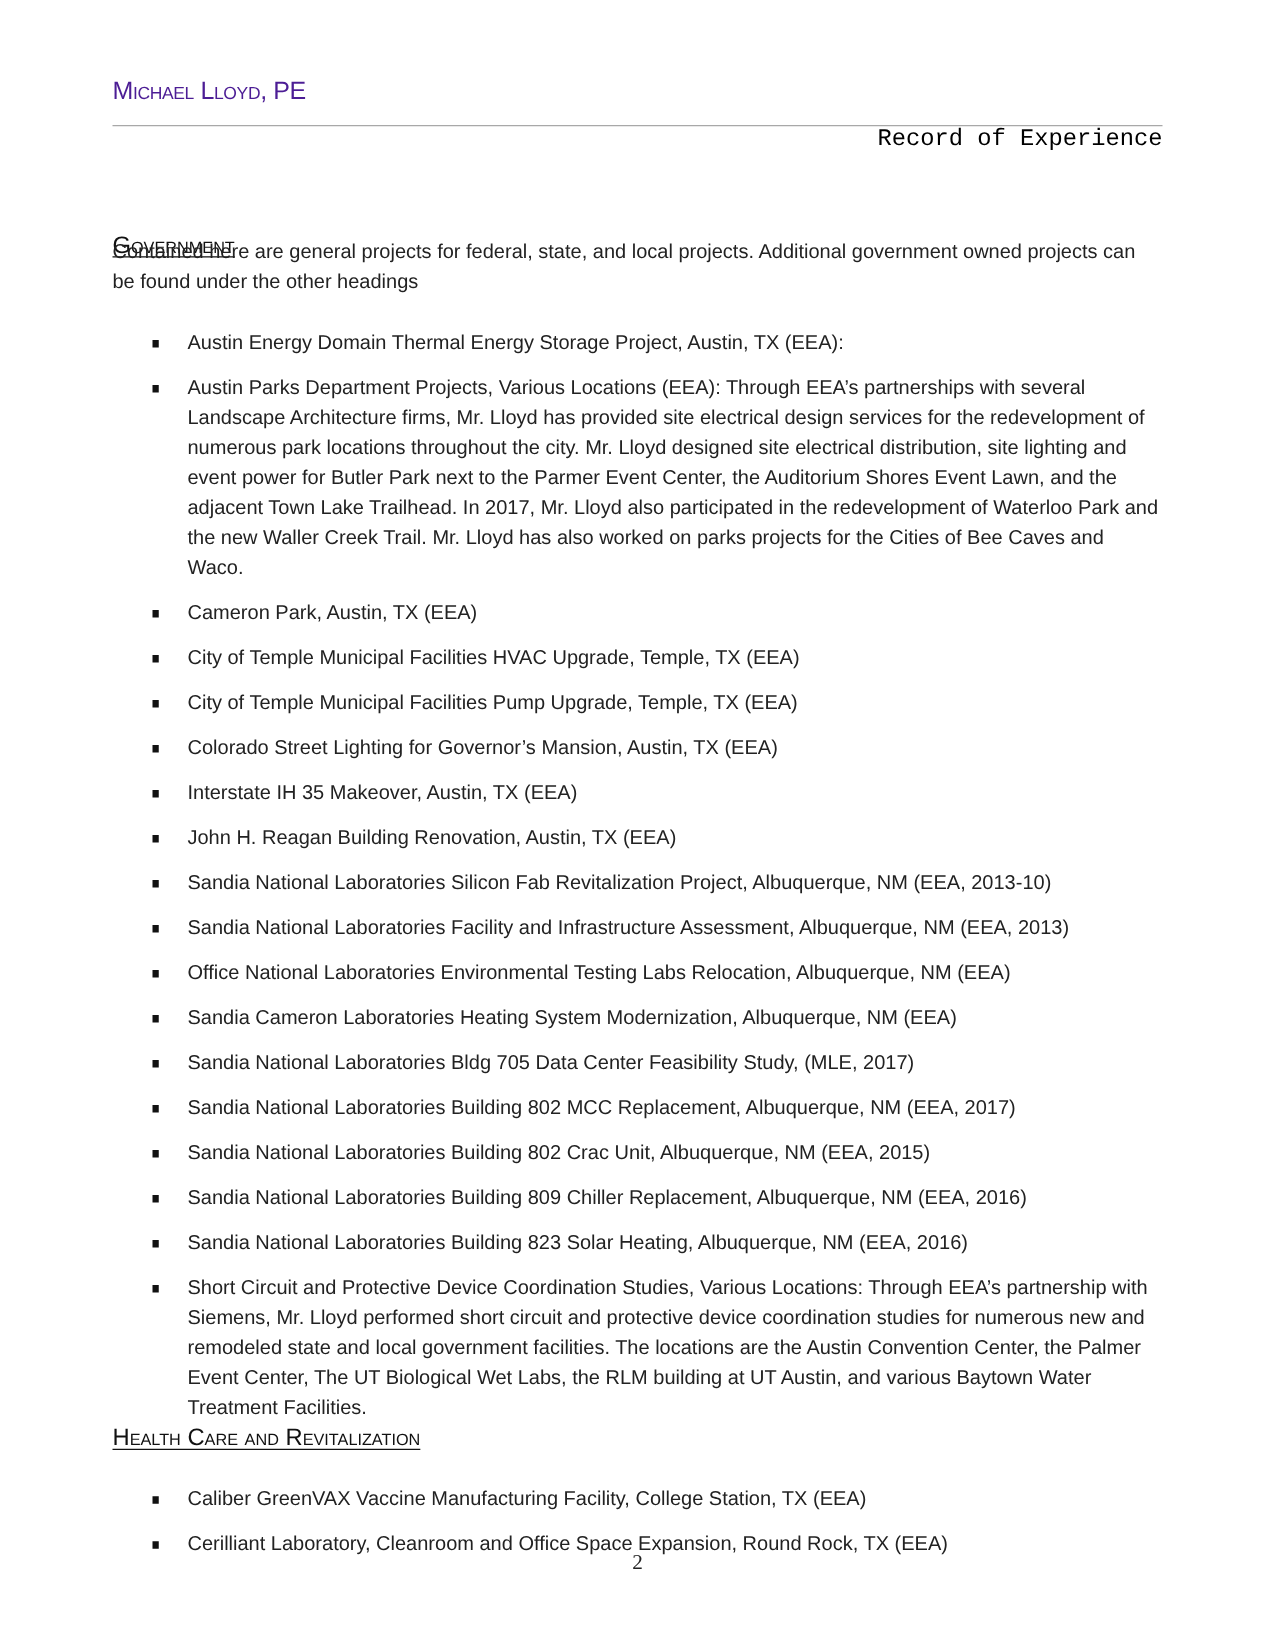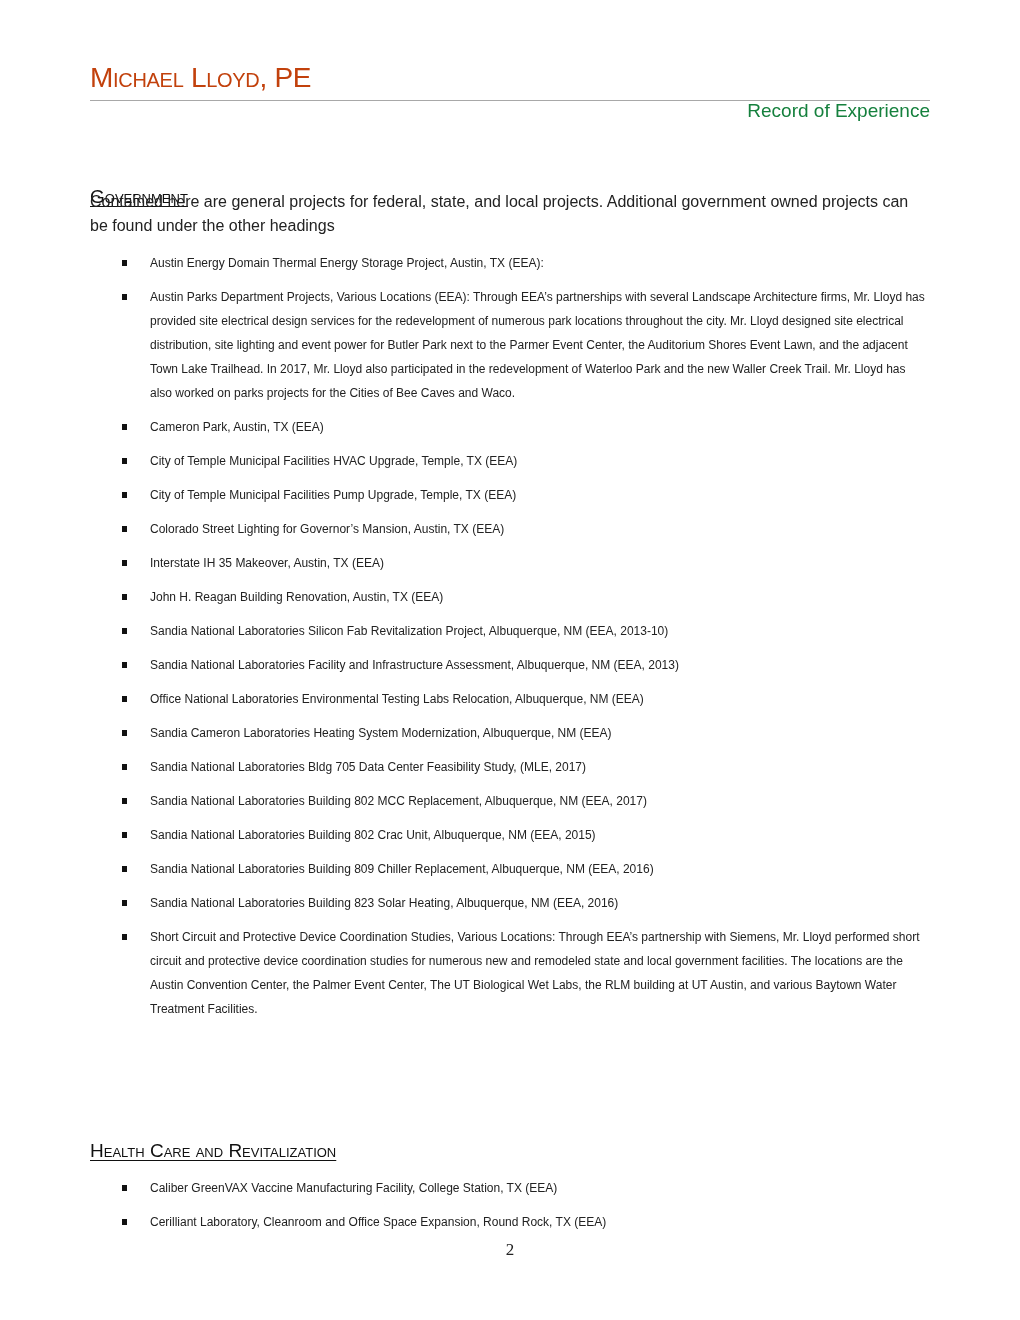--- a/index.html
+++ b/index.html
@@ -1,27 +1,27 @@
 <!DOCTYPE html>
 <html><head>
   <meta charset="utf-8">
   <style>
     html, body { margin: 0; padding: 0; background: #ffffff; }
     body { width: 1020px; height: 1320px; position: relative; overflow: hidden;
       font-family: "Liberation Sans", sans-serif; color: #1a1a1a; }
     .page { position: absolute; left: 90px; top: 0; width: 840px; }
-    .name { position: absolute; top: 62px; left: 0; font-size: 28px; font-variant: small-caps;
-      letter-spacing: -0.3px; color: #c2410c; white-space: nowrap; text-align: right; }
+    .name { position: absolute; top: 62px; left: 0; font-size: 20px; font-variant: small-caps;
+      letter-spacing: -0.3px; color: #4c1d95; white-space: nowrap; text-align: right; }
     .rule { position: absolute; top: 100px; left: 0; width: 840px; height: 0; border-top: 1.5px solid #a8a8a8; }
-    .subtitle { position: absolute; top: 100px; right: 0; font-size: 19px; color: #15803d; white-space: nowrap; }
+    .subtitle { position: absolute; top: 100px; right: 0; font-size: 19px; color: #000000; white-space: nowrap; font-family: Liberation Mono, monospace; }
     .section-heading { position: absolute; left: 0; font-size: 19px; font-variant: small-caps;
       text-decoration: underline; text-underline-offset: 3px; color: #111; white-space: nowrap; margin-top: 36px; }
     .intro { position: absolute; top: 190px; left: 0; width: 830px; font-size: 16px; line-height: 24px; color: #222; }
     .list { position: absolute; left: 0; width: 840px; margin: 0; padding: 0; list-style: none; }
-    .list li { position: relative; padding-left: 60px; font-size: 12px; line-height: 24px; color: #222; margin-bottom: 10px; }
+    .list li { position: relative; padding-left: 60px; font-size: 16px; line-height: 24px; color: #222; margin-bottom: 10px; margin-top: 12px; }
     .bullet { position: absolute; left: 32px; top: 9px; width: 5px; height: 6px; background: #111; }
     .page-number { position: absolute; top: 1240px; left: 0; width: 840px; text-align: center;
       font-family: "Liberation Serif", serif; font-size: 17px; color: #222; }
   </style>
 </head>
 <body>
 
 <div class="page">
   <div class="name">Michael Lloyd, PE</div>
   <div class="rule"></div>

